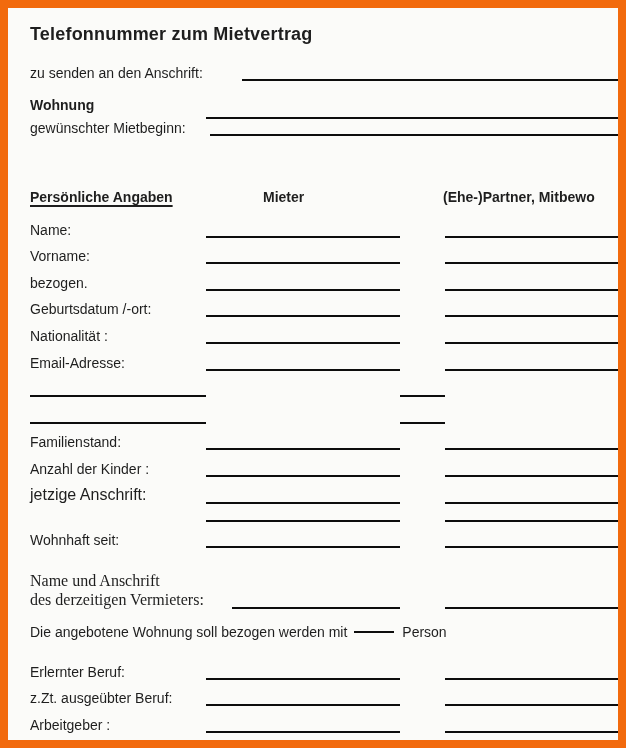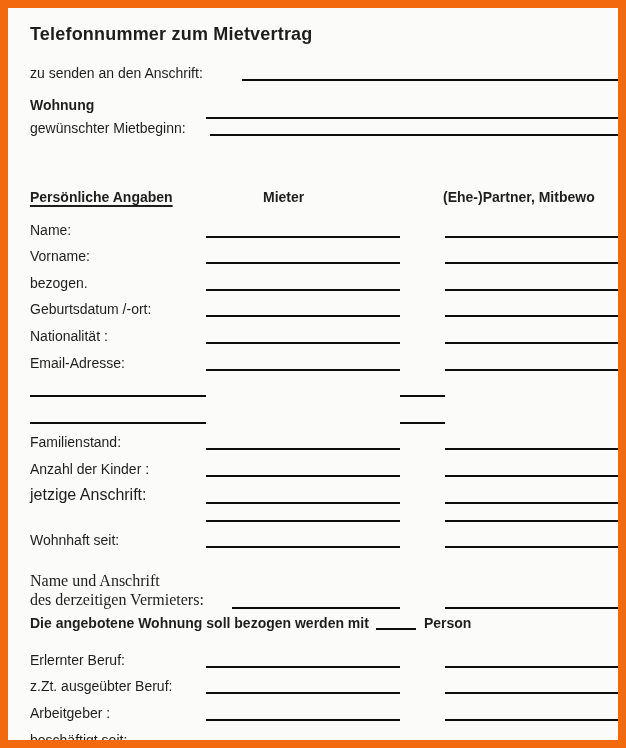--- a/index.html
+++ b/index.html
@@ -63,21 +63,21 @@
   .dual-lines .sub.s1 { height: 26.6px; }
   .dual-lines .sub.s2 { height: 18px; }
   .frow-tall > .flabel { align-self: start; padding-top: 9px; }
 
   .verm-block { margin-top: 24px; font-size: 16px; font-family: Liberation Serif, serif; }
   .verm-l1 { line-height: 17px; }
   .verm-row { display: grid; grid-template-columns: 370px 45px 1fr; align-items: end; height: 20px; }
   .verm-cell1 { display: flex; align-items: flex-end; }
   .verm-label { width: 202px; white-space: nowrap; }
 
-  .occupancy-row { height: 22px; display: flex; align-items: flex-end; font-size: 14px; font-weight: bold; }
+  .occupancy-row { margin-top: 12px; height: 22px; display: flex; align-items: center; font-size: 14px; }
   .occ-blank { display: inline-block; width: 40px; border-bottom: 2px solid #0D0D0D; margin: 0 8px 1px 7px; }
 
   .job-group { margin-top: 10px; }
 </style>
 </head>
 <body>
 
 <div class="page">
   <div class="content">
 

